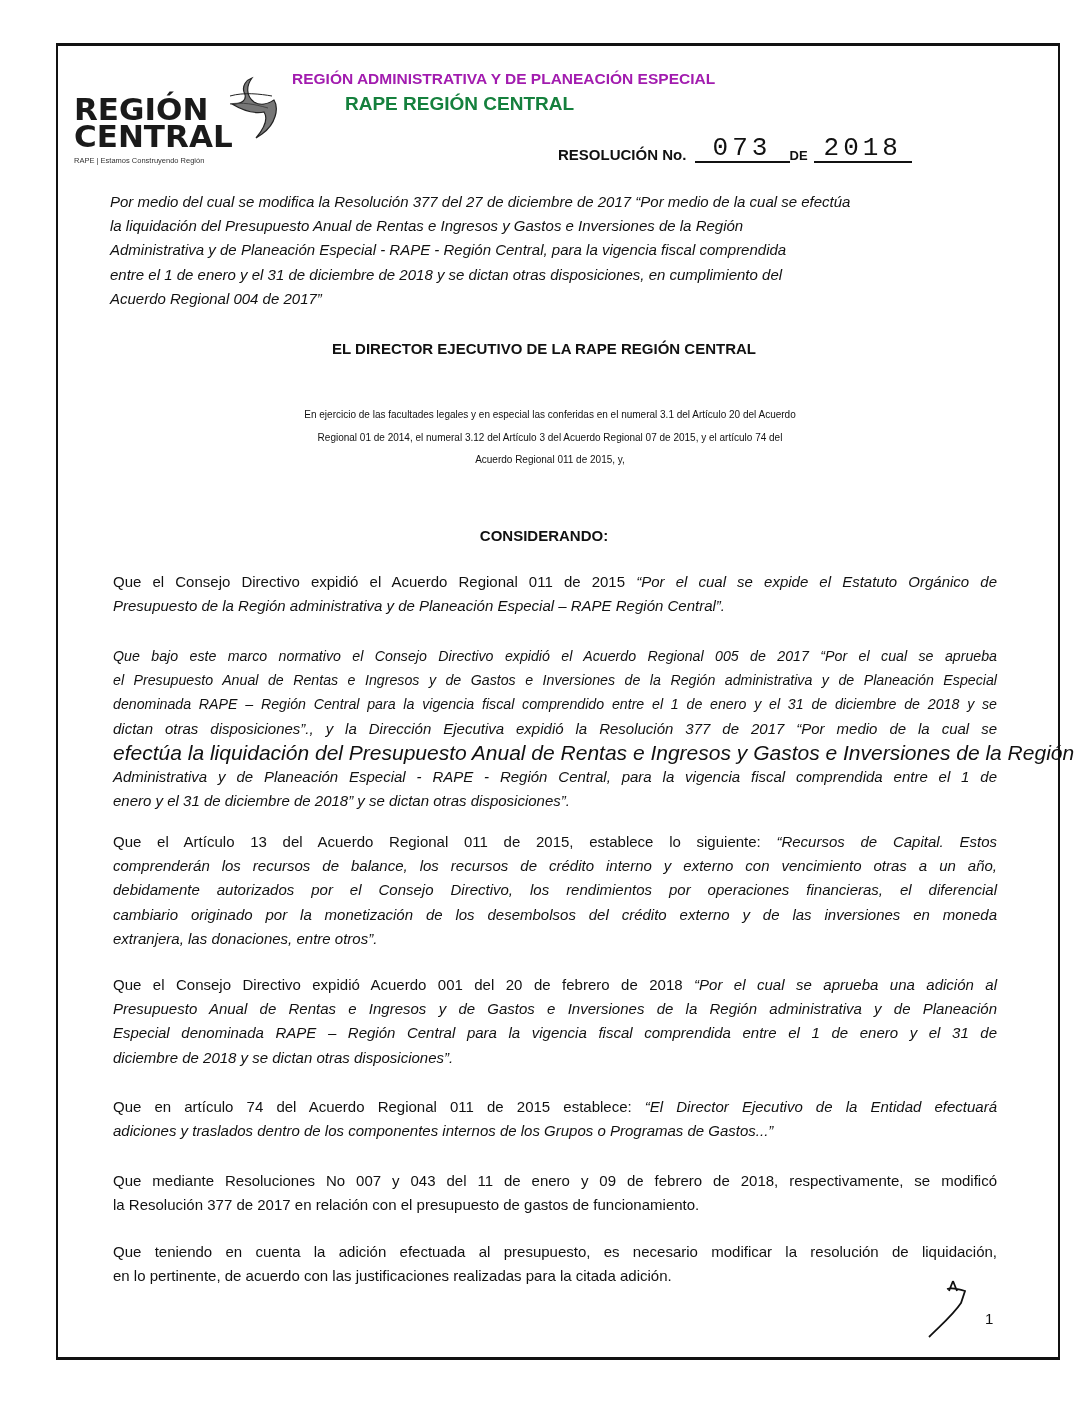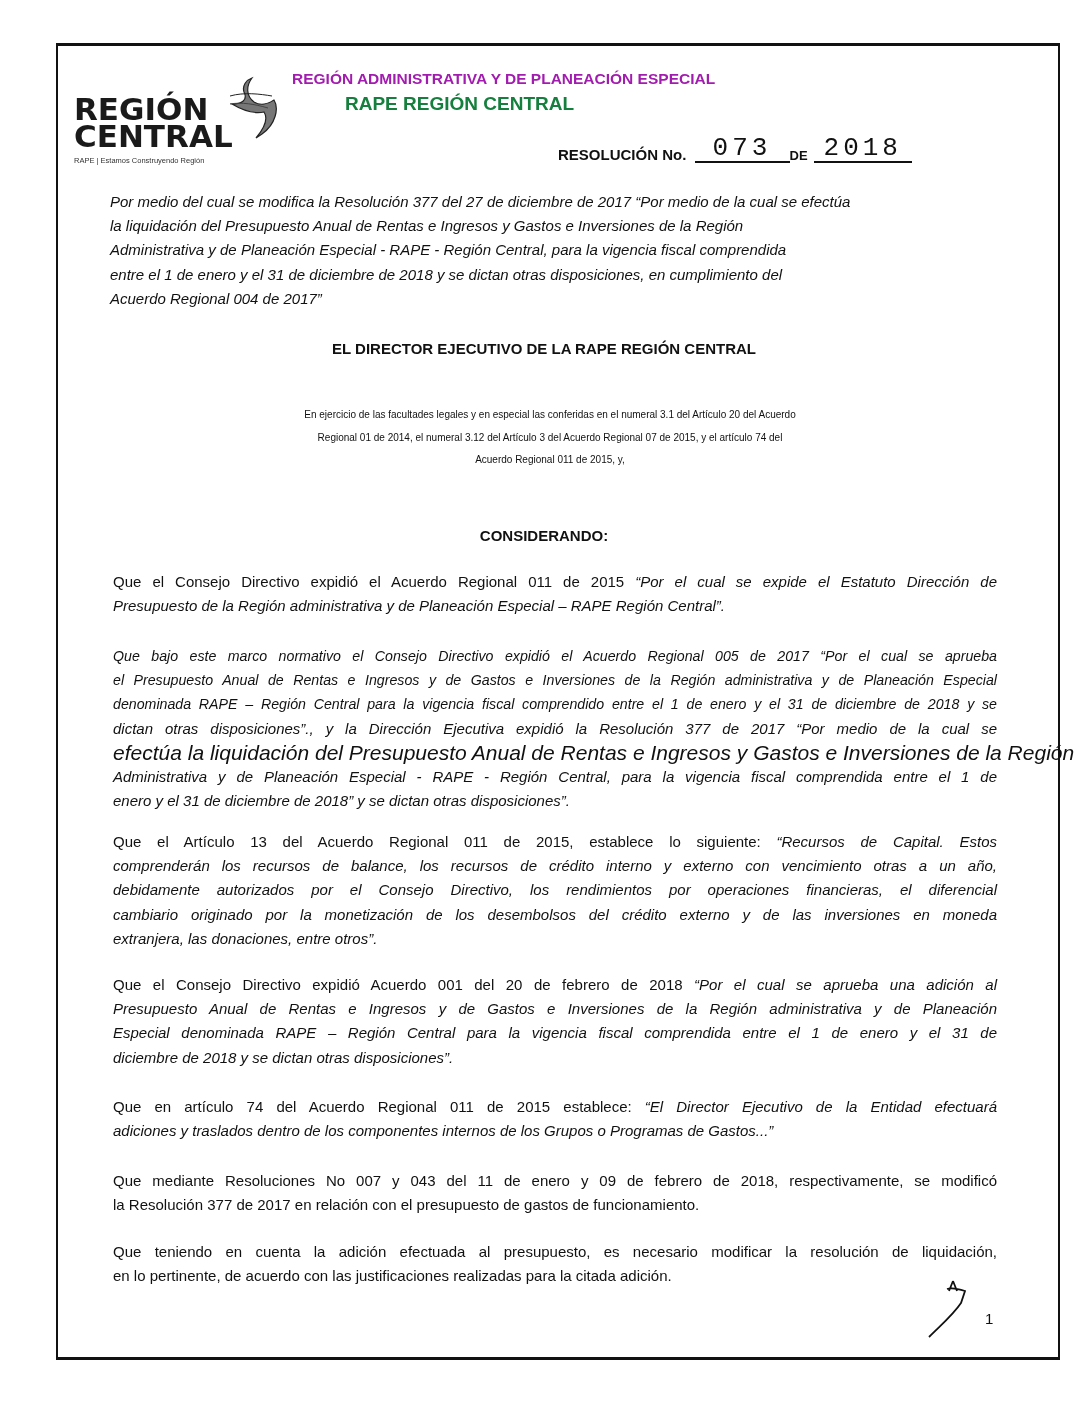--- a/index.html
+++ b/index.html
@@ -68,21 +68,21 @@
 
 <div class="facultades">
   <span class="l">En ejercicio de las facultades legales y en especial las conferidas en el numeral 3.1 del Artículo 20 del Acuerdo</span>
   <span class="l">Regional 01 de 2014, el numeral 3.12 del Artículo 3 del Acuerdo Regional 07 de 2015, y el artículo 74 del</span>
   <span class="l">Acuerdo Regional 011 de 2015, y,</span>
 </div>
 
 <div class="considerando">CONSIDERANDO:</div>
 
 <div class="para" style="top:570px;">
-  <span class="l"><span>Que el Consejo Directivo expidió el Acuerdo Regional 011 de 2015 </span><span class="it">“Por el cual se expide el Estatuto Dirección de</span></span>
+  <span class="l"><span>Que el Consejo Directivo expidió el Acuerdo Regional 011 de 2015 </span><span class="it">“Por el cual se expide el Estatuto Orgánico de</span></span>
   <span class="l last"><span class="it">Presupuesto de la Región administrativa y de Planeación Especial – RAPE Región Central”.</span></span>
 </div>
 
 <div class="para" style="top:644px; font-size:14.2px;">
   <span class="l it">Que bajo este marco normativo el Consejo Directivo expidió el Acuerdo Regional 005 de 2017 “Por el cual se aprueba</span>
   <span class="l it">el Presupuesto Anual de Rentas e Ingresos y de Gastos e Inversiones de la Región administrativa y de Planeación Especial</span>
   <span class="l it">denominada RAPE – Región Central para la vigencia fiscal comprendido entre el 1 de enero y el 31 de diciembre de 2018 y se</span>
   <span class="l it" style="font-size:15px;">dictan otras disposiciones”., y la Dirección Ejecutiva expidió la Resolución 377 de 2017 “Por medio de la cual se</span>
   <span class="l it" style="font-size:21px;">efectúa la liquidación del Presupuesto Anual de Rentas e Ingresos y Gastos e Inversiones de la Región</span>
   <span class="l it" style="font-size:15px;">Administrativa y de Planeación Especial - RAPE - Región Central, para la vigencia fiscal comprendida entre el 1 de</span>

